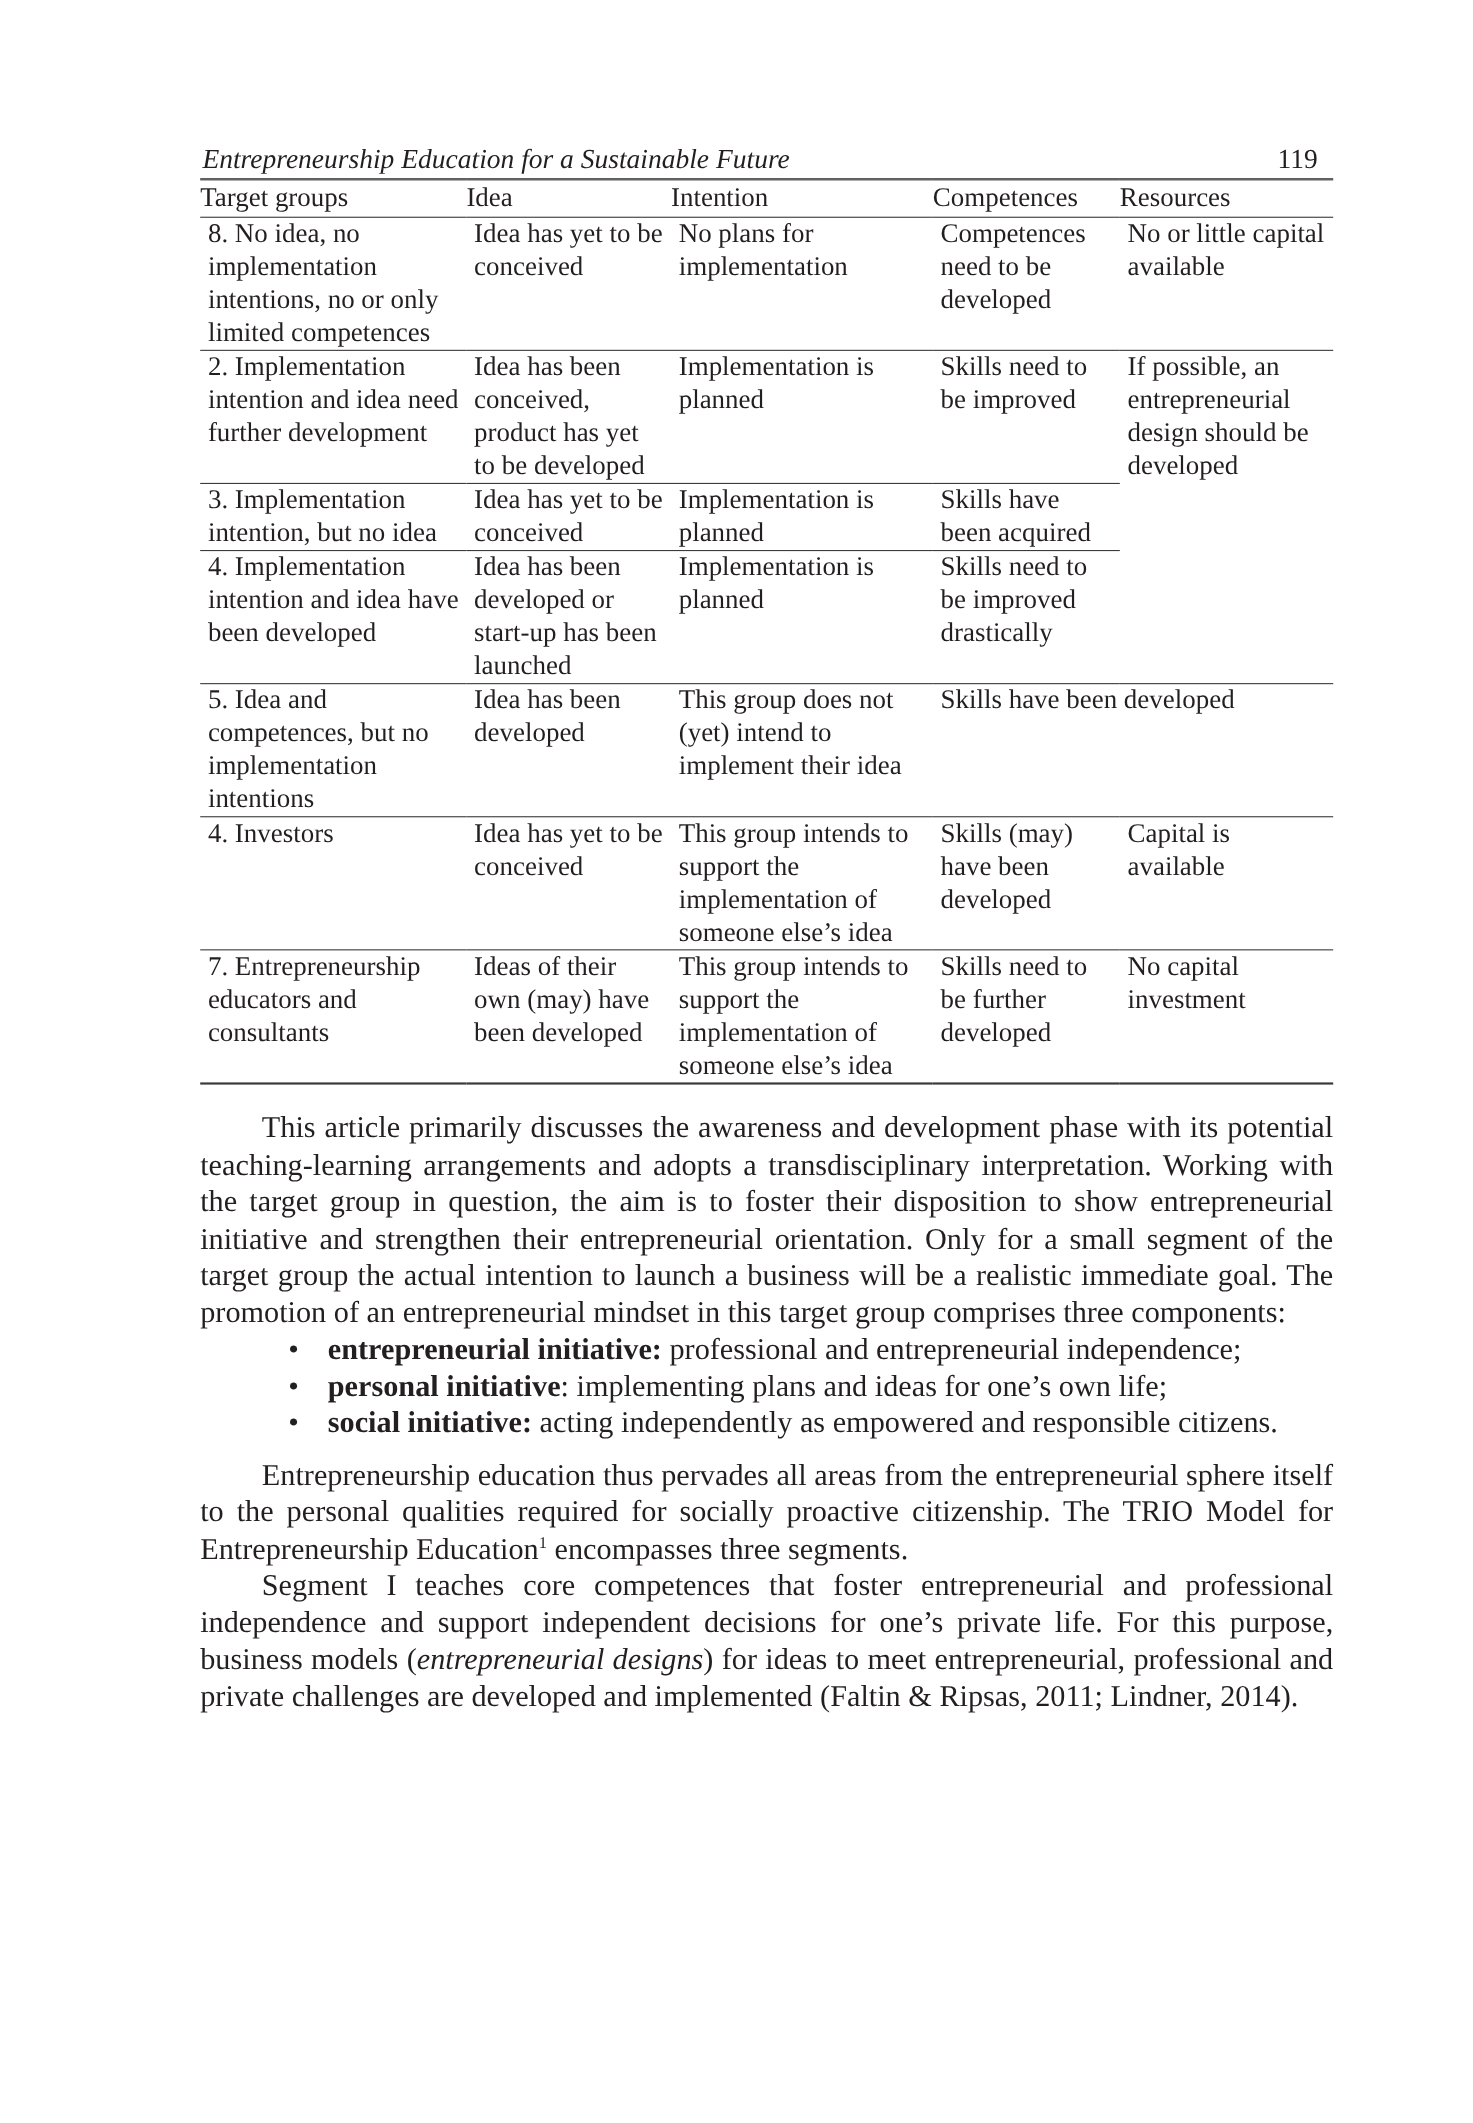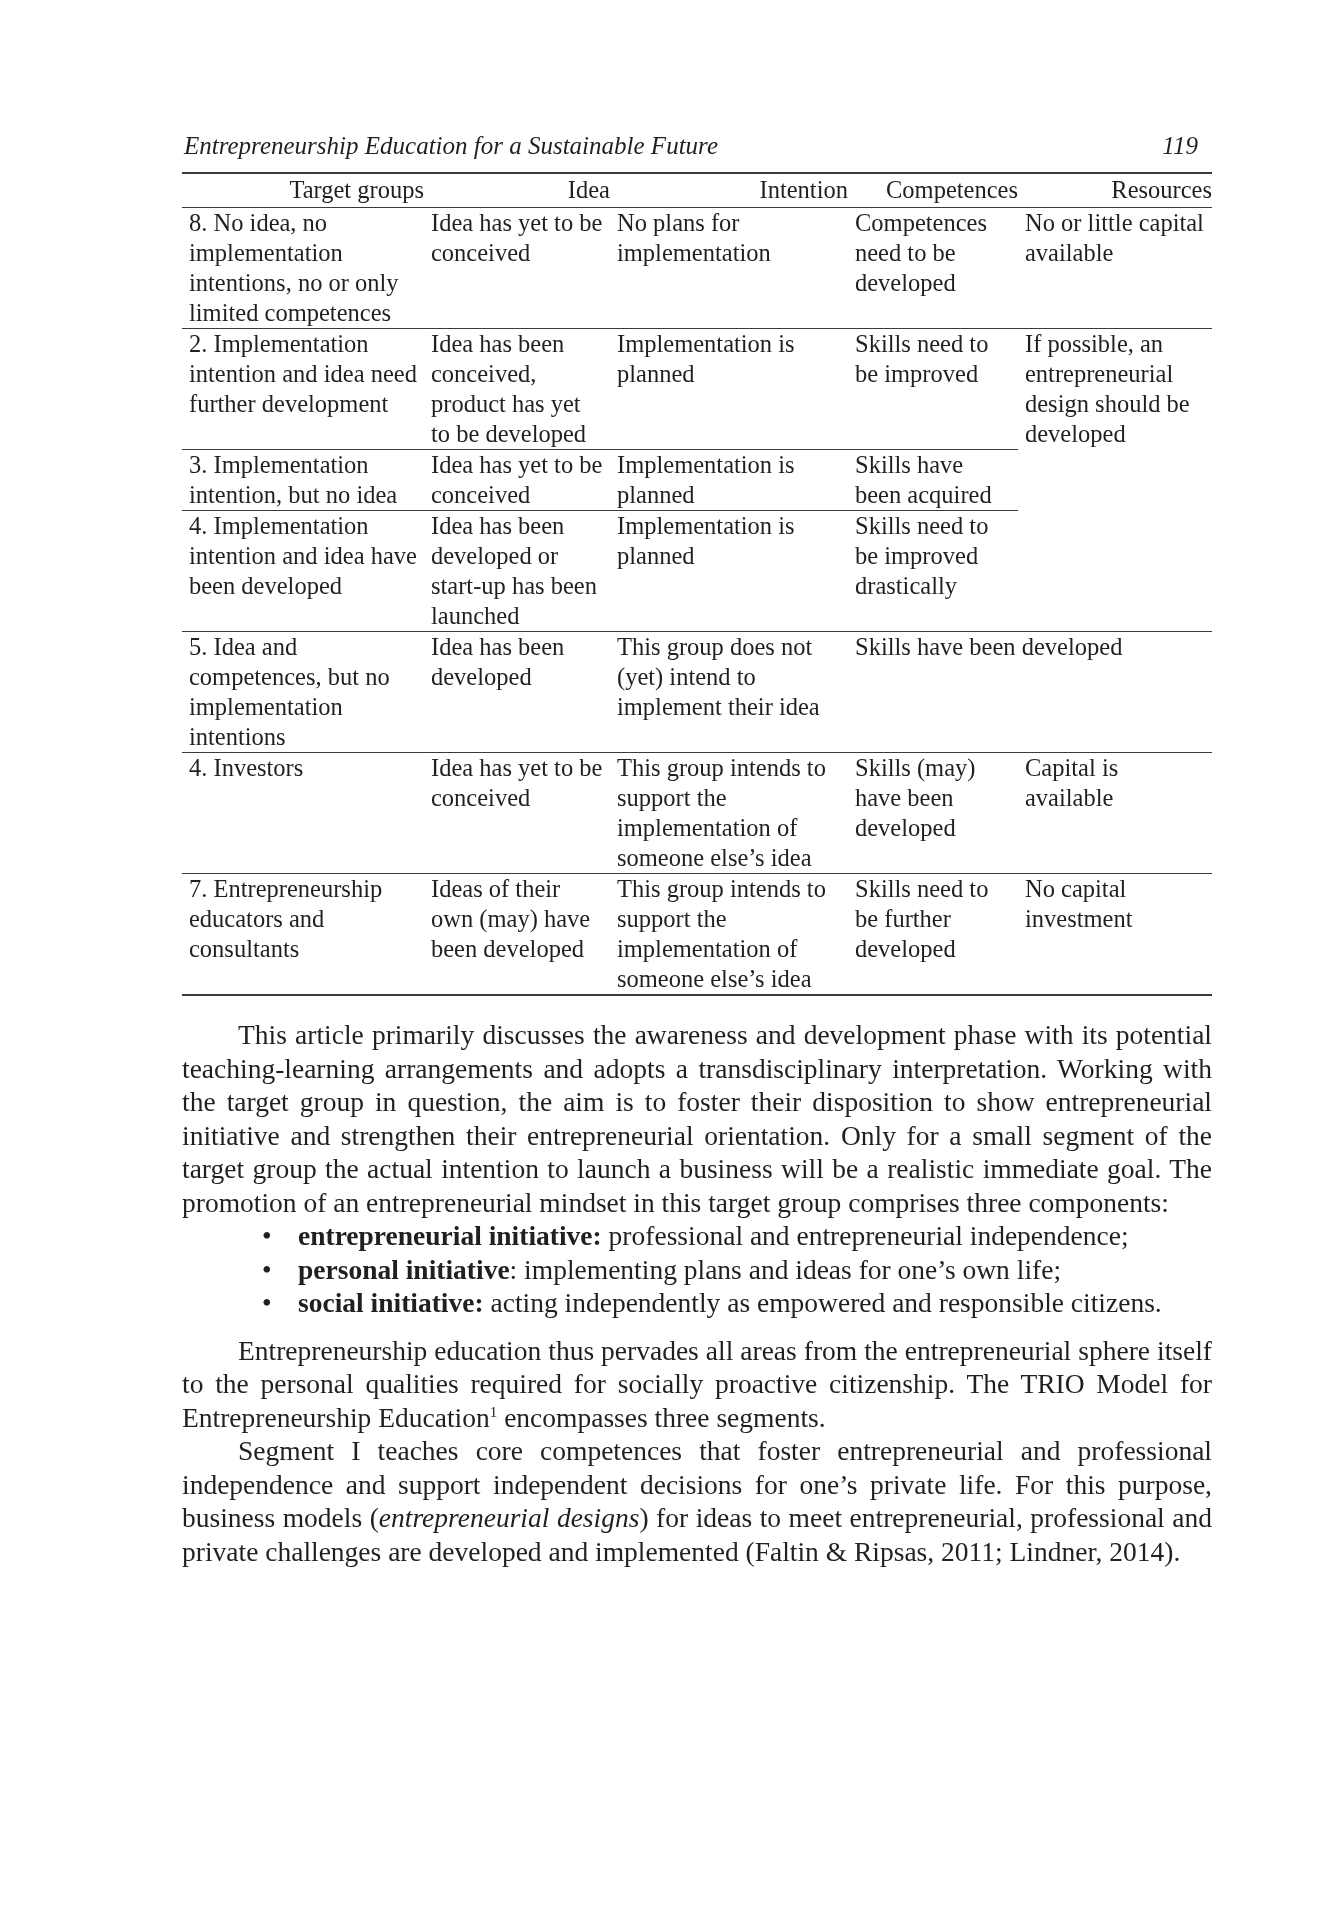--- a/index.html
+++ b/index.html
@@ -1,26 +1,26 @@
 <!DOCTYPE html>
 <html><head>
 <meta charset="utf-8">
 <style>
   html, body { margin: 0; padding: 0; background: #ffffff; }
   body { width: 1339px; height: 1930px; position: relative; overflow: hidden;
          font-family: "Liberation Serif", "DejaVu Serif", serif; color: #231f20; }
   .page { position: absolute; left: 182px; top: 128px; width: 1030px; }
   .running-head { display: flex; justify-content: space-between; align-items: flex-end;
-                  font-size: 25px; border-bottom: 1.5px solid #3a3a3a; padding-bottom: 12px; height: 32px; }
+                  font-size: 25px; border-bottom: 1.5px solid #3a3a3a; padding-bottom: 2px; height: 32px; }
   .running-head .title { font-style: italic; padding-left: 2px; }
-  .running-head .pageno { padding-right: 14px; font-style: italic; }
+  .running-head .pageno { padding-right: 14px; }
   .table-label { margin-top: 44px; font-size: 28px; line-height: 34px; }
   .table-caption { font-size: 28px; font-style: italic; line-height: 34px; }
   table.t { width: 100%; border-collapse: collapse; font-size: 24.5px; line-height: 30px; margin-top: 0; }
-  table.t th { font-weight: normal; text-align: right; border-top: 1.5px solid #3a3a3a;
+  table.t th { font-weight: normal; text-align: left; border-top: 1.5px solid #3a3a3a;
                border-bottom: 1.5px solid #3a3a3a; padding: 0 0 1px 0; line-height: 32px; }
   table.t td { vertical-align: top; padding: 0 6px 0 7px; }
   table.t tr.row td { border-top: 1.5px solid #3a3a3a; }
   table.t tr.first td { border-top: none; }
   table.t tr.last td { border-bottom: 2px solid #3a3a3a; }
   col.c1 { width: 242px; } col.c2 { width: 186px; } col.c3 { width: 238px; } col.c4 { width: 170px; } col.c5 { width: 194px; }
   .body-text { margin-top: 22px; font-size: 27.5px; line-height: 33.5px; text-align: justify; }
   .body-text p { margin: 0; text-indent: 56px; }
   ul.bullets { list-style: none; margin: 0; padding: 0 0 0 80px; }
   ul.bullets li { position: relative; padding-left: 36px; line-height: 33.5px; text-align: left; }

